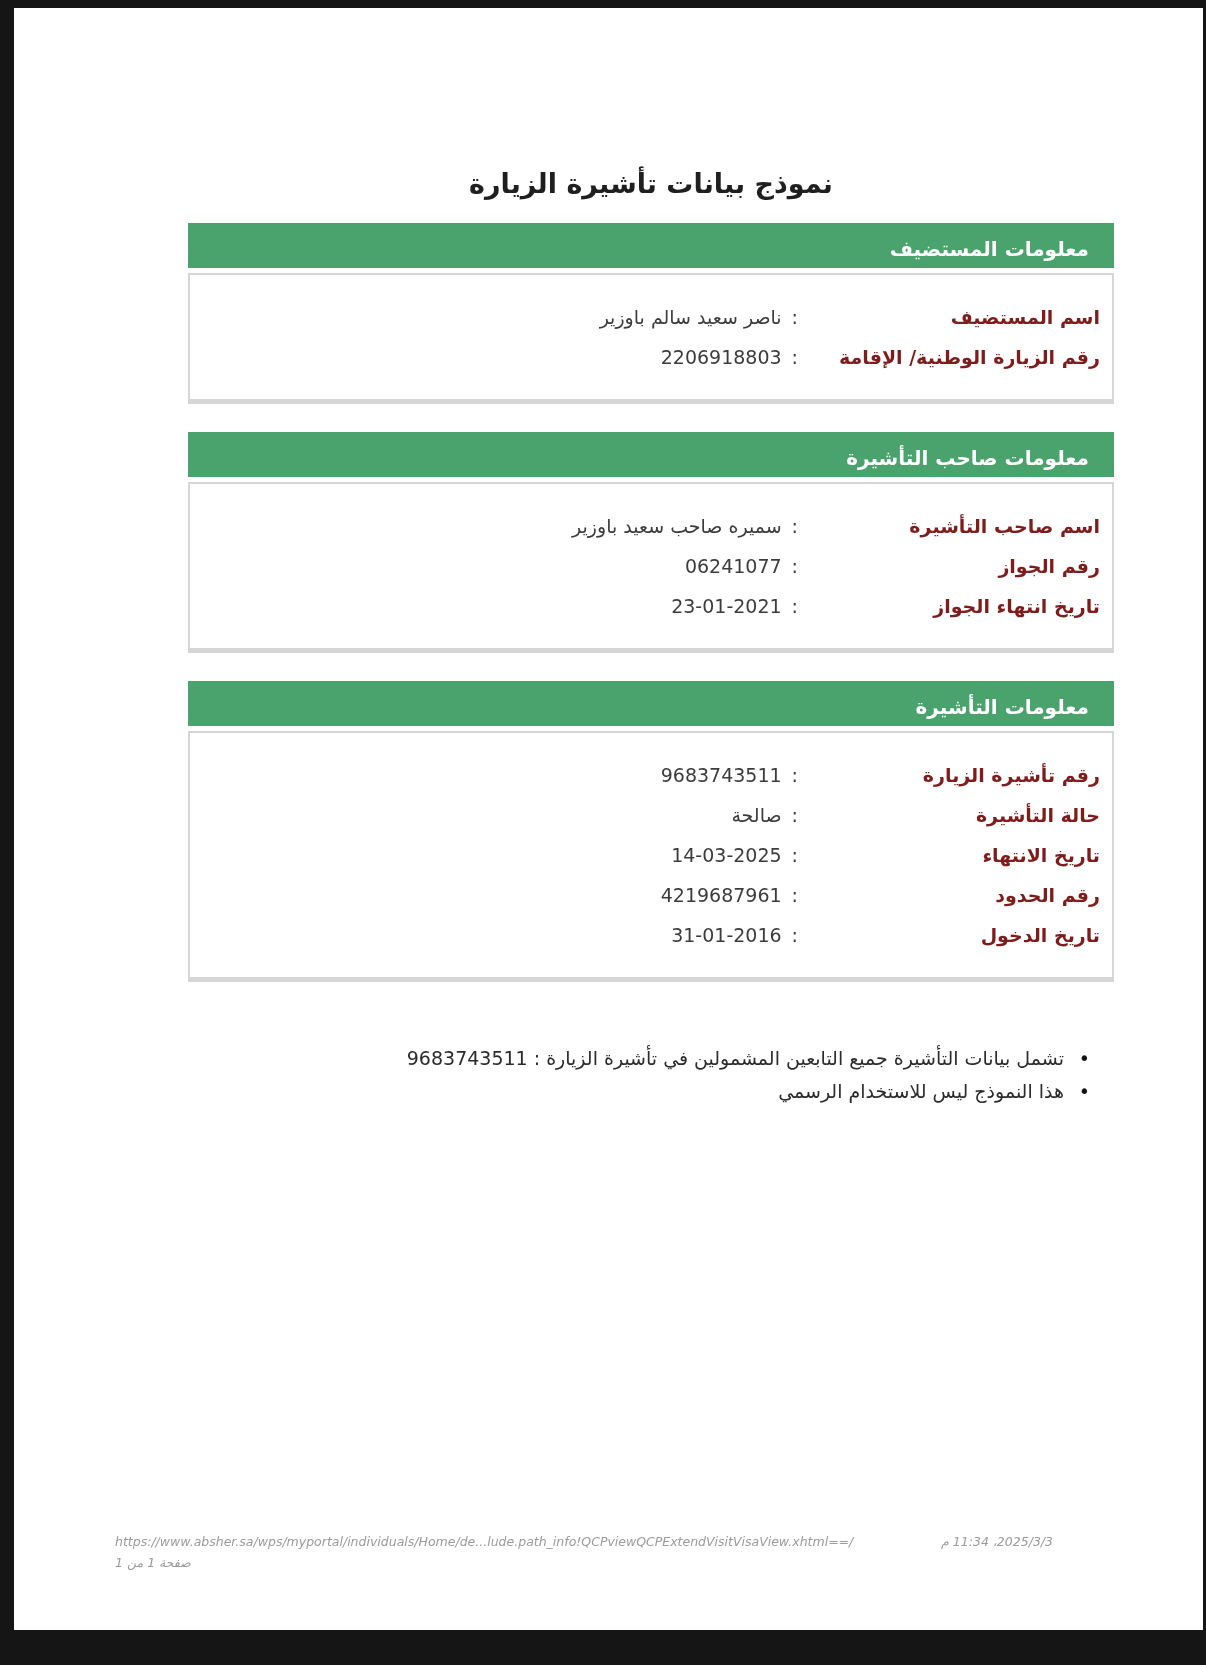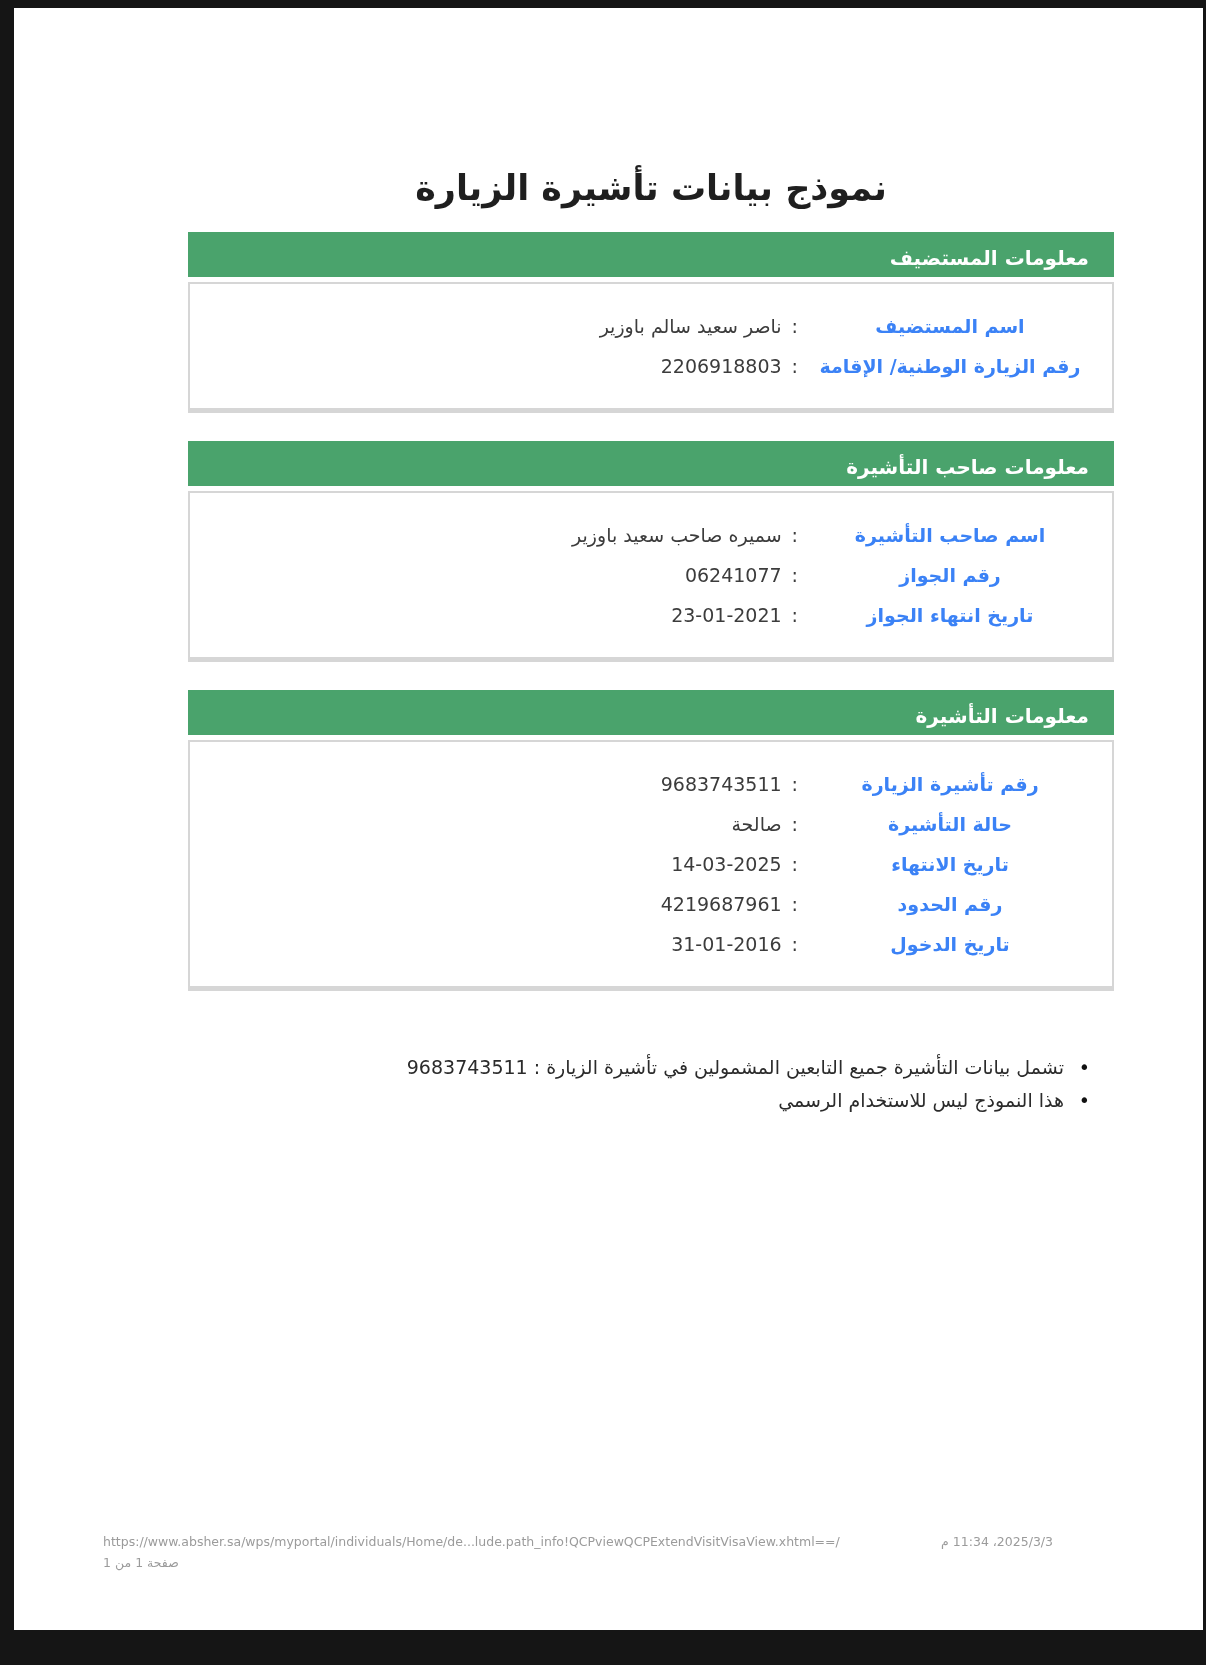--- a/index.html
+++ b/index.html
@@ -13,21 +13,21 @@
     position: absolute;
     top: 8px; left: 14px; right: 3px; bottom: 35px;
     background: #ffffff;
   }
   .content {
     padding: 160px 89px 0 174px; 
     direction: rtl;
   }
   .doc-title {
     text-align: center;
-    font-size: 35px;
+    font-size: 27px;
     font-weight: bold;
     color: #1f1f1f;
     margin-bottom: 24px;
   }
   .section { margin-bottom: 28px; }
   .section-header {
     background: #4aa36c;
     color: #ffffff;
     font-weight: bold;
     font-size: 20px;
@@ -45,23 +45,22 @@
   }
   .field-row {
     display: flex;
     align-items: center;
     padding: 7px 0;
     font-size: 19px;
   }
   .field-label {
     width: 300px;
     font-weight: bold;
-    color: #3b82f6;
+    color: #7f1d1d;
     line-height: 26px;
-    text-align: center;
   }
   .field-sep {
     color: #3c3c3c;
     padding: 0 2px 0 10px;
     font-weight: normal;
   }
   .field-value {
     flex: 1;
     color: #3c3c3c;
     text-align: right;
@@ -77,25 +76,26 @@
     line-height: 33px;
   }
   .bullet {
     width: 26px;
     font-size: 19px;
     color: #111;
   }
   .footer {
     position: absolute;
     bottom: 60px;
-    left: 4px; right: 0;
+    left: 16px; right: 0;
     padding: 0 150px 0 85px;
     direction: ltr;
     font-size: 12.5px;
     color: #9b9b9b;
+    font-style: italic;
   }
   .footer-line1 {
     display: flex;
     justify-content: space-between;
     align-items: baseline;
   }
   .footer-url { direction: ltr; unicode-bidi: embed; }
   .footer-datetime { direction: rtl; margin-left: 40px; white-space: nowrap; }
   .footer-line2 { text-align: left; direction: rtl; margin-top: 6px; }
 </style>

